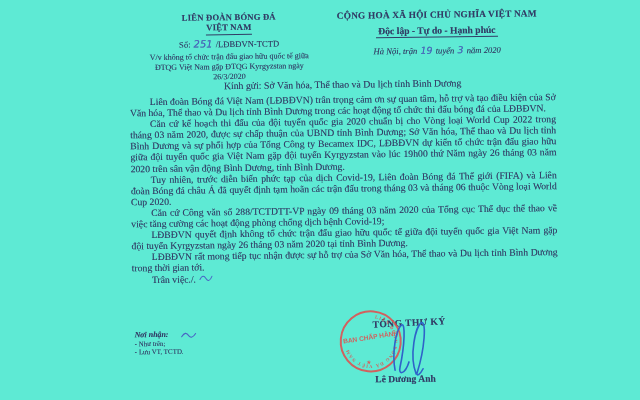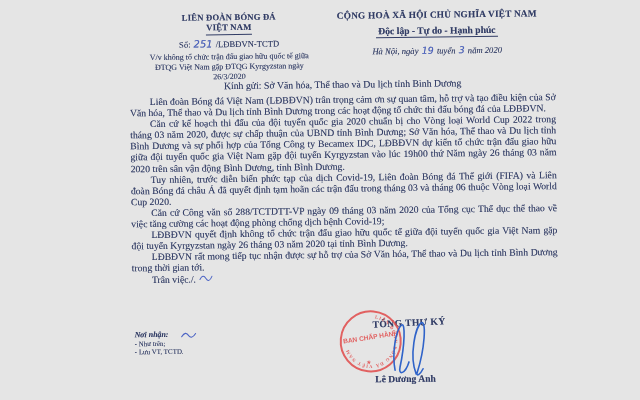--- a/index.html
+++ b/index.html
@@ -1,17 +1,17 @@
 <!DOCTYPE html>
 <html><head>
 <meta charset="utf-8">
 <style>
   html,body{margin:0;padding:0;background:#ffffff;}
   .page{
-    position:relative;width:640px;height:400px;background:#e5e5e5;overflow:hidden;
+    position:relative;width:640px;height:400px;background:#5eead4;overflow:hidden;
     font-family:"Liberation Serif",serif;color:#323d66;
   }
   .doc{position:absolute;left:0;top:0;width:640px;height:400px;transform:rotate(-0.7deg);transform-origin:50% 50%;}
   .abs{position:absolute;}
   .ink{text-shadow:0 0 .4px rgba(50,61,102,.5);}
 
   
   .hdr-left{left:148px;top:11px;width:166px;text-align:center;}
   .org{font-weight:bold;font-size:8.6px;line-height:10px;letter-spacing:.2px;}
   .org-rule{width:46px;height:1px;background:#323d66;margin:2px auto 3px;}
@@ -52,21 +52,21 @@
       <div class="org ink">LIÊN ĐOÀN BÓNG ĐÁ</div>
       <div class="org ink">VIỆT NAM</div>
       <div class="org-rule"></div>
       <div class="num-line ink"><span>Số:</span><span class="hand">251</span><span>/LĐBĐVN-TCTD</span></div>
       <div class="subject ink">V/v không tổ chức trận đấu giao hữu quốc tế giữa ĐTQG Việt Nam gặp ĐTQG Kyrgyzstan ngày 26/3/2020</div>
     </div>
 
     <div class="abs hdr-right">
       <div class="motto1 ink">CỘNG HOÀ XÃ HỘI CHỦ NGHĨA VIỆT NAM</div>
       <div><span class="motto2 ink">Độc lập - Tự do - Hạnh phúc</span></div>
-      <div class="dateline ink"><span>Hà Nội, ngày</span> <span class="hand2">19</span> <span>tuyển</span> <span class="hand2">3</span> <span>năm 2020</span></div>
+      <div class="dateline ink"><span>Hà Nội, trận</span> <span class="hand2">19</span> <span>tuyển</span> <span class="hand2">3</span> <span>năm 2020</span></div>
     </div>
 
     <div class="abs salutation ink">Kính gửi: Sở Văn hóa, Thể thao và Du lịch tỉnh Bình Dương</div>
 
     <div class="abs body-text ink">
       <p>Liên đoàn Bóng đá Việt Nam (LĐBĐVN) trân trọng cảm ơn sự quan tâm, hỗ trợ và tạo điều kiện của Sở Văn hóa, Thể thao và Du lịch tỉnh Bình Dương trong các hoạt động tổ chức thi đấu bóng đá của LĐBĐVN.</p>
       <p>Căn cứ kế hoạch thi đấu của đội tuyển quốc gia 2020 chuẩn bị cho Vòng loại World Cup 2022 trong tháng 03 năm 2020, được sự chấp thuận của UBND tỉnh Bình Dương; Sở Văn hóa, Thể thao và Du lịch tỉnh Bình Dương và sự phối hợp của Tổng Công ty Becamex IDC, LĐBĐVN dự kiến tổ chức trận đấu giao hữu giữa đội tuyển quốc gia Việt Nam gặp đội tuyển Kyrgyzstan vào lúc 19h00 thứ Năm ngày 26 tháng 03 năm 2020 trên sân vận động Bình Dương, tỉnh Bình Dương.</p>
       <p>Tuy nhiên, trước diễn biến phức tạp của dịch Covid-19, Liên đoàn Bóng đá Thế giới (FIFA) và Liên đoàn Bóng đá châu Á đã quyết định tạm hoãn các trận đấu trong tháng 03 và tháng 06 thuộc Vòng loại World Cup 2020.</p>
       <p>Căn cứ Công văn số 288/TCTDTT-VP ngày 09 tháng 03 năm 2020 của Tổng cục Thể dục thể thao về việc tăng cường các hoạt động phòng chống dịch bệnh Covid-19;</p>
       <p>LĐBĐVN quyết định không tổ chức trận đấu giao hữu quốc tế giữa đội tuyển quốc gia Việt Nam gặp đội tuyển Kyrgyzstan ngày 26 tháng 03 năm 2020 tại tỉnh Bình Dương.</p>

